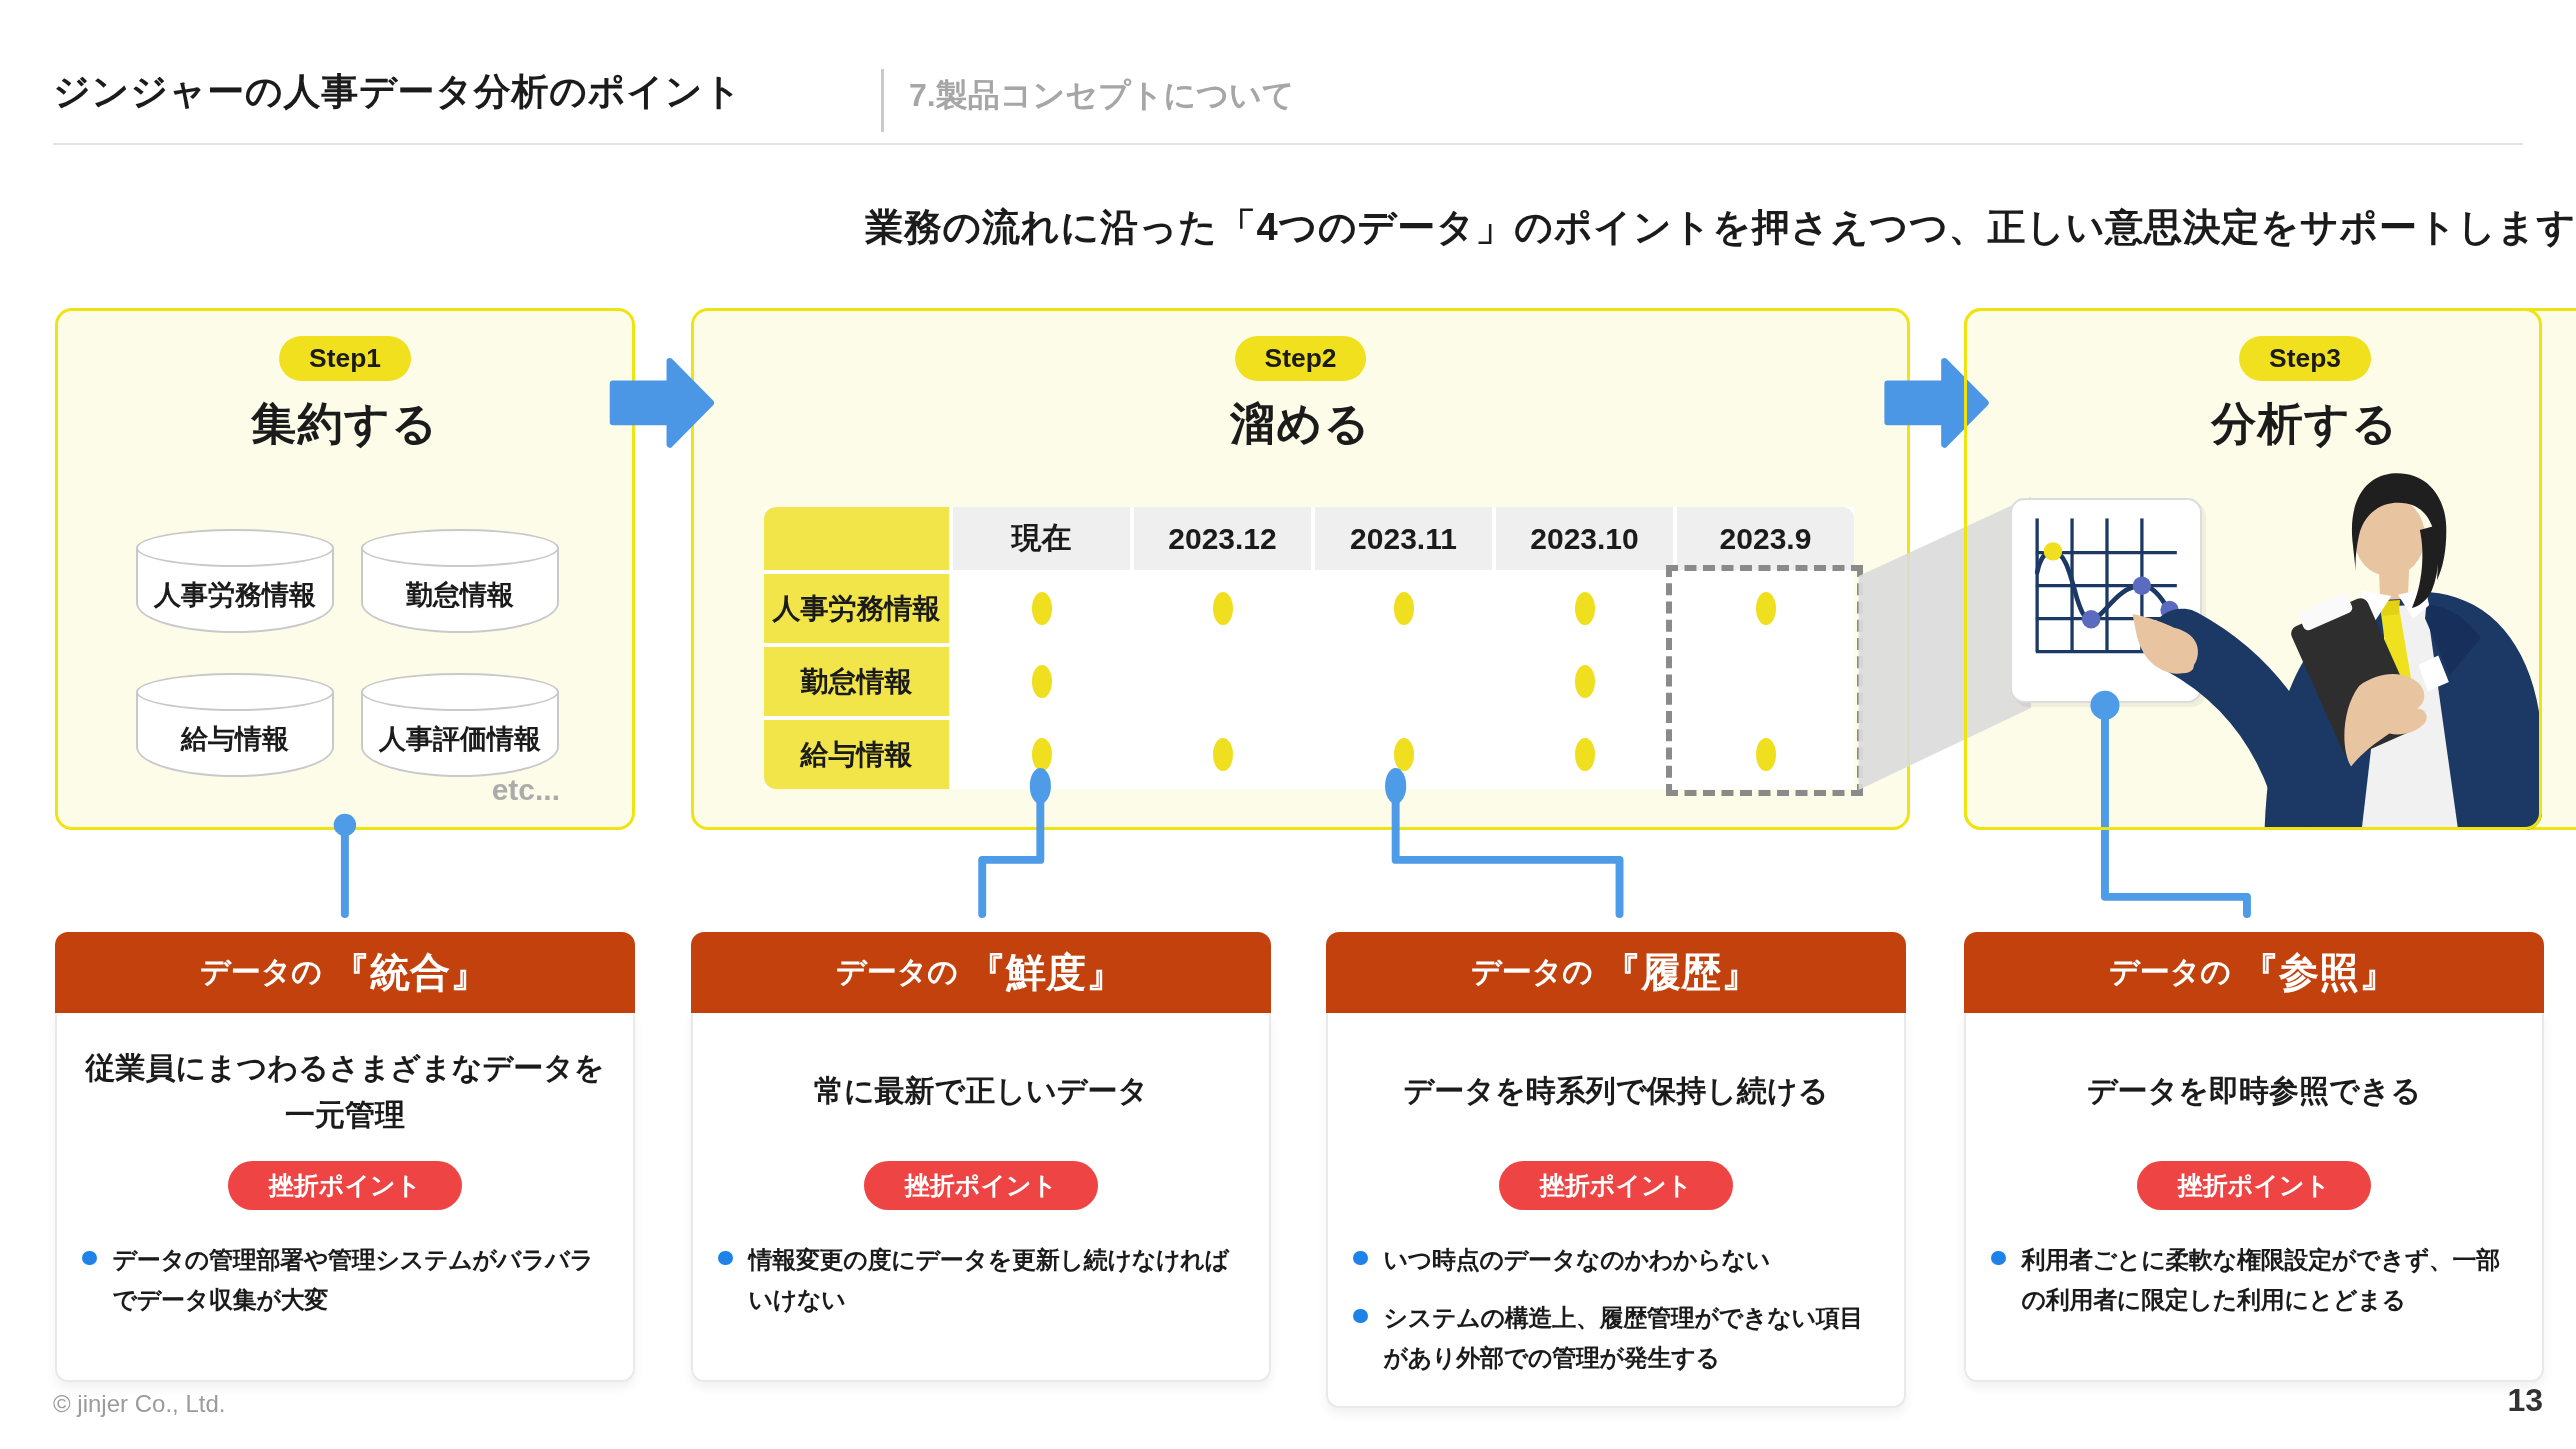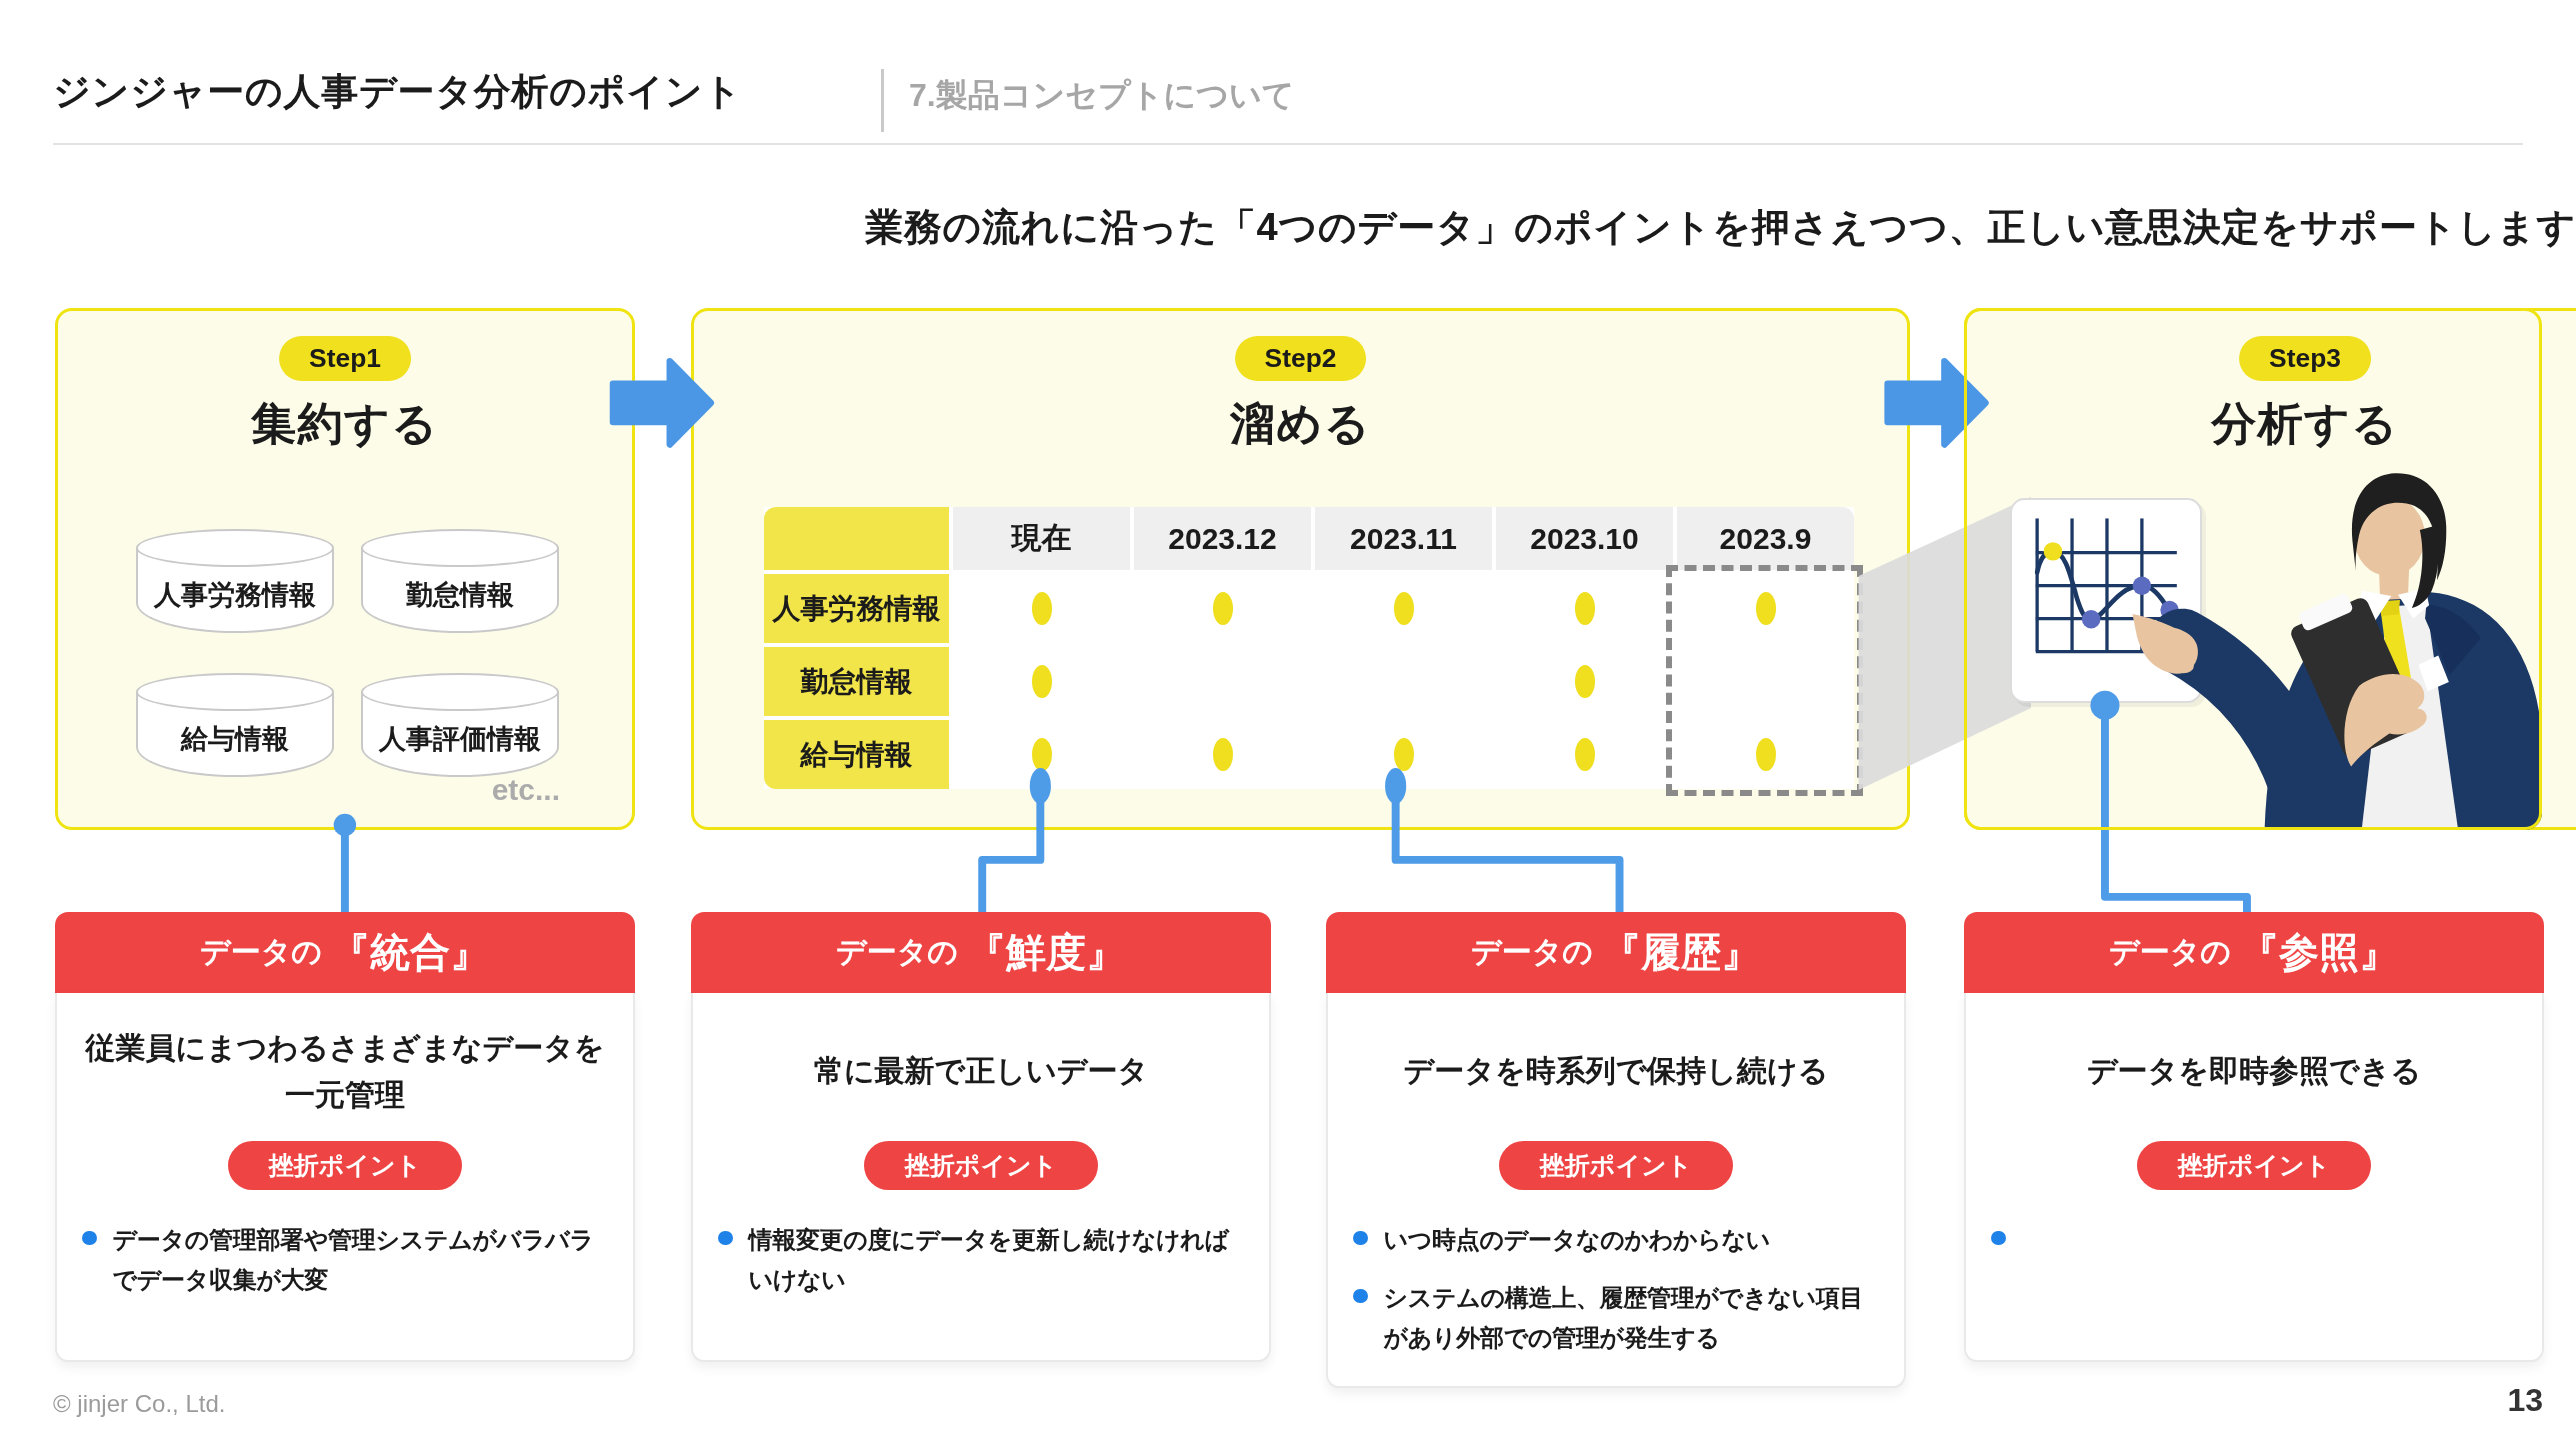--- a/index.html
+++ b/index.html
@@ -67,22 +67,22 @@
                 border-radius:17px;box-sizing:border-box;z-index:5;pointer-events:none;background:transparent;}
   .chartcard{position:absolute;left:46px;top:190px;width:192px;height:205px;background:#ffffff;
              border:2.6px solid #dcdcdc;border-radius:14.5px;box-sizing:border-box;
              box-shadow:4px 4px 0 rgba(0,0,0,0.05);}
   .man{position:absolute;left:0;top:0;}
 
   
   .card{z-index:3;width:580px;}
   #card1{left:55px;top:912px;} #card2{left:691px;top:912px;}
   #card3{left:1326px;top:912px;} #card4{left:1964px;top:912px;}
-  .card-hd{background:#ef4444;border-radius:13.2px 13.2px 0 0;height:81px;
-           display:flex;align-items:center;justify-content:center;gap:8px;color:#fff;}
+  .card-hd{background:#c2410c;border-radius:13.2px 13.2px 0 0;height:81px;
+           display:flex;align-items:center;justify-content:center;gap:8px;color:#fff;margin-top:20px;}
   .card-hd .pfx{font-size:30px;font-weight:800;}
   .card-hd .kw{font-size:40px;font-weight:800;font-family:Liberation Mono, monospace;}
   .card-bd{background:#fff;border:2px solid #e9e9e9;border-top:none;border-radius:0 0 13.2px 13.2px;
            box-sizing:border-box;padding:29px 22.5px 29px;min-height:369px;
            box-shadow:0 5.3px 10.6px rgba(0,0,0,0.06);}
   .lead{min-height:99px;display:flex;flex-direction:column;justify-content:center;
         text-align:center;font-size:30px;font-weight:800;line-height:1.55;}
   .pill{margin:20px auto 0;width:fit-content;background:#ef4444;color:#fff;
         border-radius:30px;padding:12px 41px;font-size:25px;font-weight:700;line-height:1;}
   .bullets{margin-top:30px;display:flex;flex-direction:column;gap:18.5px;}
@@ -335,20 +335,21 @@
       <span class="kw">『参照』</span>
     </div>
     <div class="card-bd">
       <div class="lead">
         <span>データを即時参照できる</span>
       </div>
       <div class="pill">挫折ポイント</div>
       <div class="bullets">
         <div class="bullet">
           <span class="bdot"></span>
+          <span>利用者ごとに柔軟な権限設定ができず、一部の利用者に限定した利用にとどまる</span>
         </div>
       </div>
     </div>
   </div>
 
   <div class="abs copyright">© jinjer Co., Ltd.</div>
   <div class="abs pagenum">13</div>
 
 </div>
 

